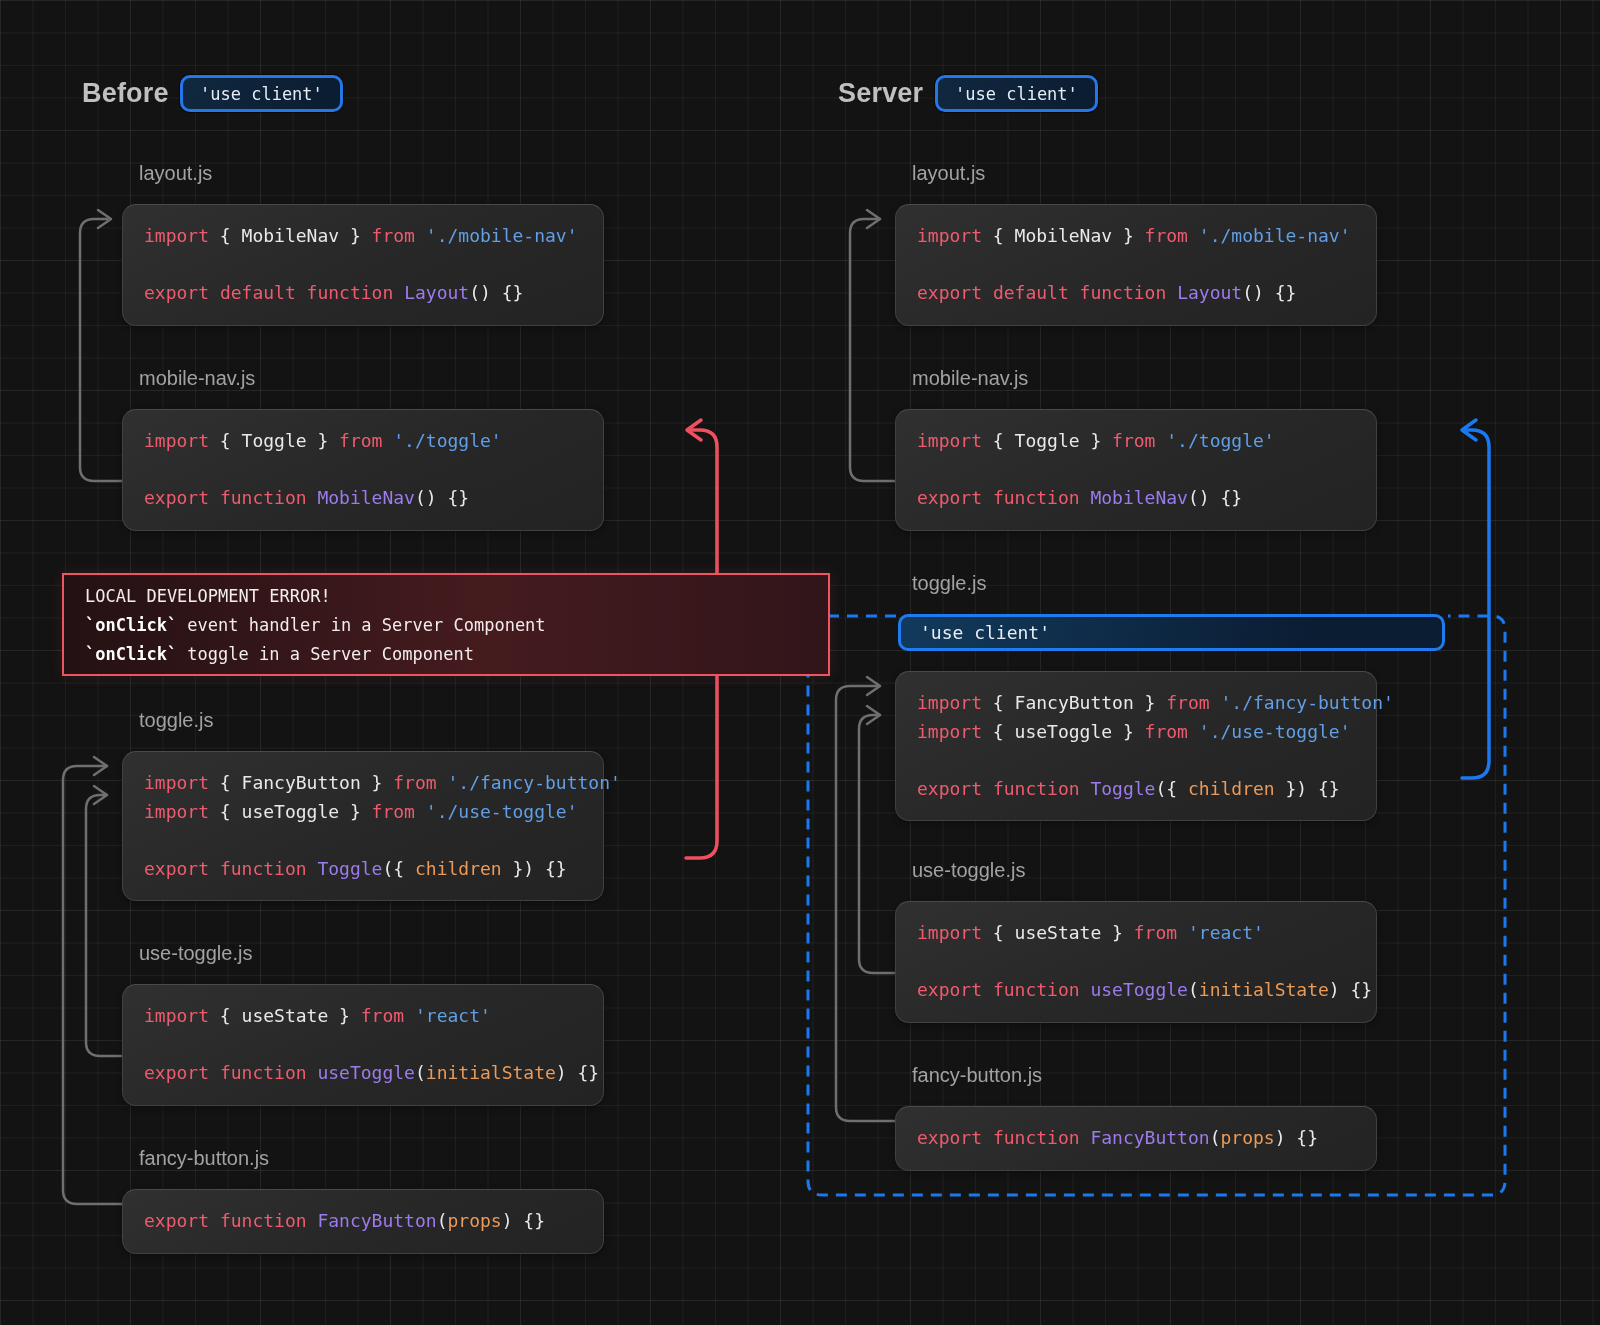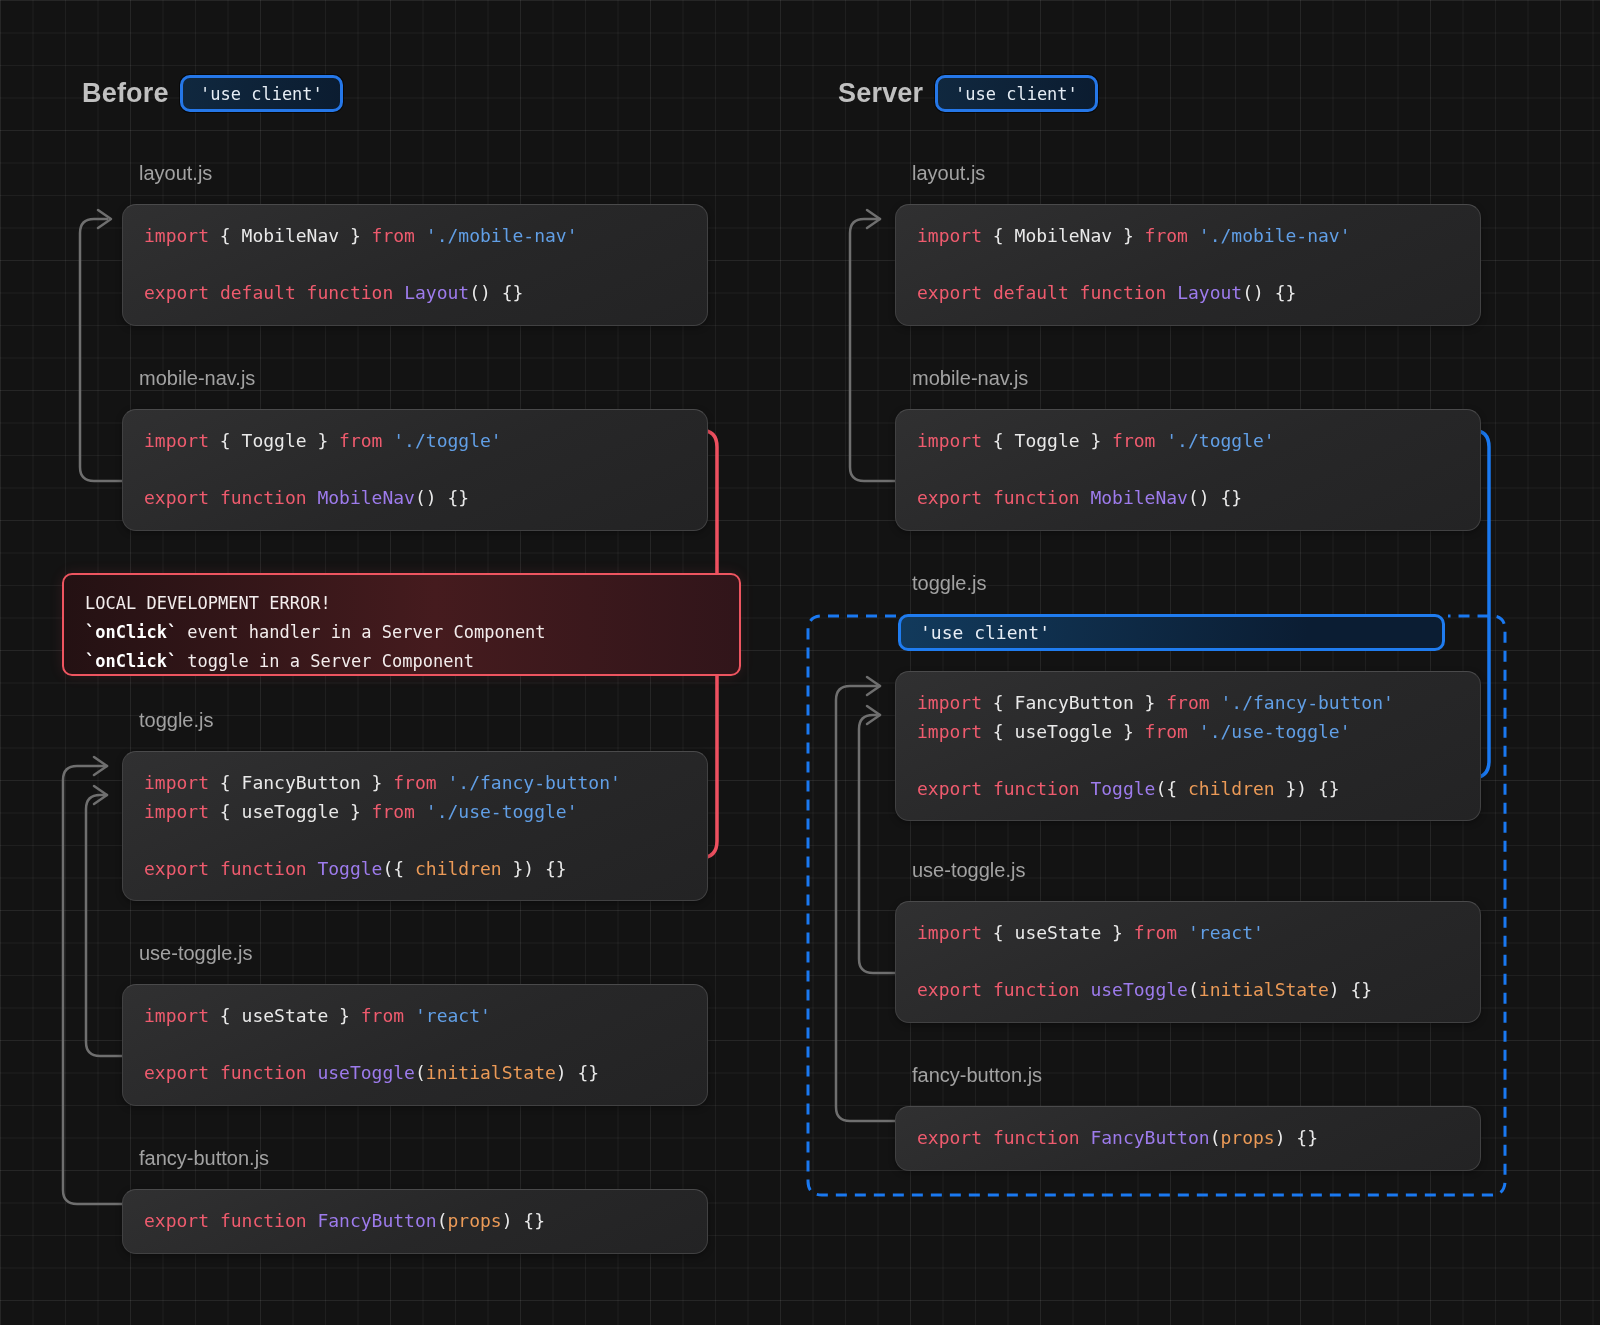--- a/index.html
+++ b/index.html
@@ -38,21 +38,21 @@
     font-size:20px;color:#a2a2a2;line-height:24px;margin:0 0 19px 17px;
   }
   .directive-bar{
     box-sizing:border-box;width:547px;margin:0 0 20px 3px;height:37px;
     border:3px solid #1f7cf0;border-radius:10px;
     background:linear-gradient(100deg,#123a5c,#0b1d33 75%);
     display:flex;align-items:center;padding-left:19px;
     font-family:"DejaVu Sans Mono", monospace;font-size:18px;color:#e8eef6;
   }
   .code-box{
-    box-sizing:border-box;width:586px;
+    box-sizing:border-box;width:482px;
     background:linear-gradient(155deg,#303031 0%,#272728 55%,#232324 100%);
     border:1.5px solid #414142;border-top-color:#4a4a4b;border-radius:14px;
     padding:17px 18px 17px 21px;
     box-shadow:0 2px 6px rgba(0,0,0,0.35);
   }
   .code-line{
     font-family:"DejaVu Sans Mono", monospace;font-size:18px;line-height:28.5px;
     white-space:pre;color:#e9e9e9;
   }
   .tk-k{color:#ef5b6e;}
@@ -67,24 +67,24 @@
   .pos-before-toggle{left:122px;top:692px;}
   .pos-before-usetoggle{left:122px;top:925px;}
   .pos-before-fancybutton{left:122px;top:1130px;}
   .pos-after-layout{left:895px;top:145px;}
   .pos-after-mobilenav{left:895px;top:350px;}
   .pos-after-toggle{left:895px;top:555px;}
   .pos-after-usetoggle{left:895px;top:842px;}
   .pos-after-fancybutton{left:895px;top:1047px;}
 
   .error-box{
-    position:absolute;left:62px;top:557px;width:679px;height:103px;box-sizing:border-box;
-    border:2.5px solid #ee5560;border-radius:10px;
+    position:absolute;left:62px;top:557px;width:768px;height:103px;box-sizing:border-box;
+    border:2.5px solid #ee5560;border-radius:0;
     background:linear-gradient(90deg,#241113 0%,#451b1e 55%,#31151a 100%);
-    padding:14px 0 0 21px;
+    padding:7px 0 0 21px;
     box-shadow:0 0 14px rgba(238,85,96,0.12);
   }
   .error-line{
     font-family:"DejaVu Sans Mono", monospace;font-size:17px;line-height:29px;color:#f3eded;
     white-space:pre;
   }
   .error-line b{font-weight:bold;color:#ffffff;margin-top:20px;}
 </style>
 </head>
 <body>

